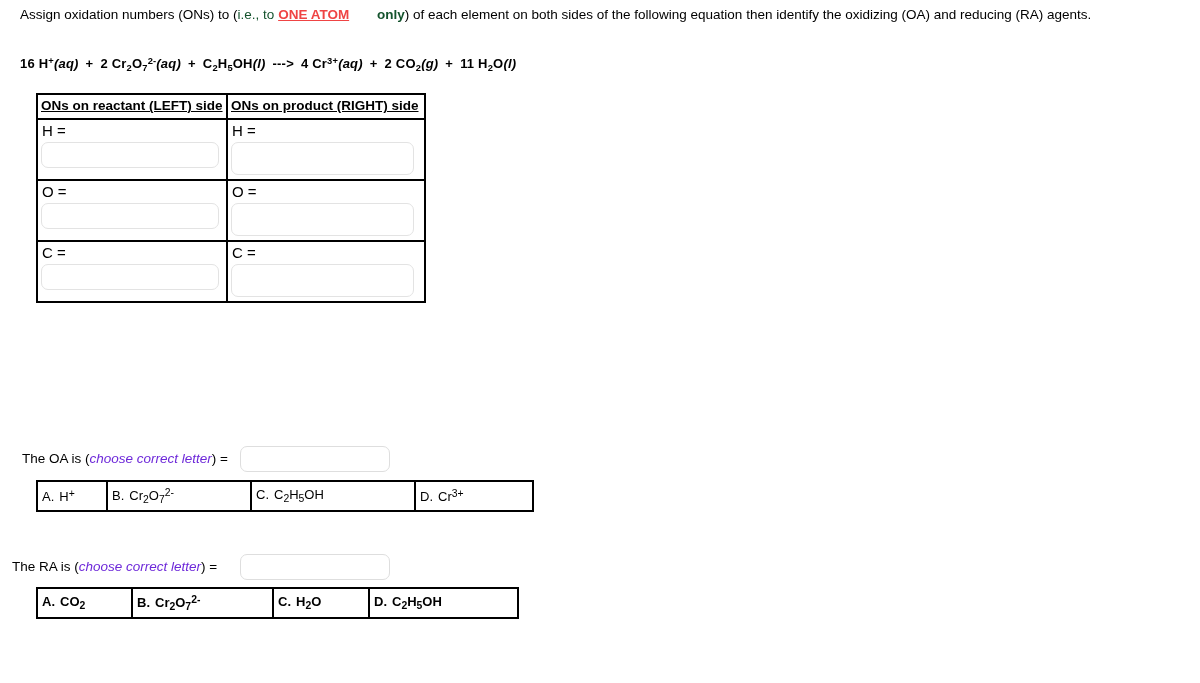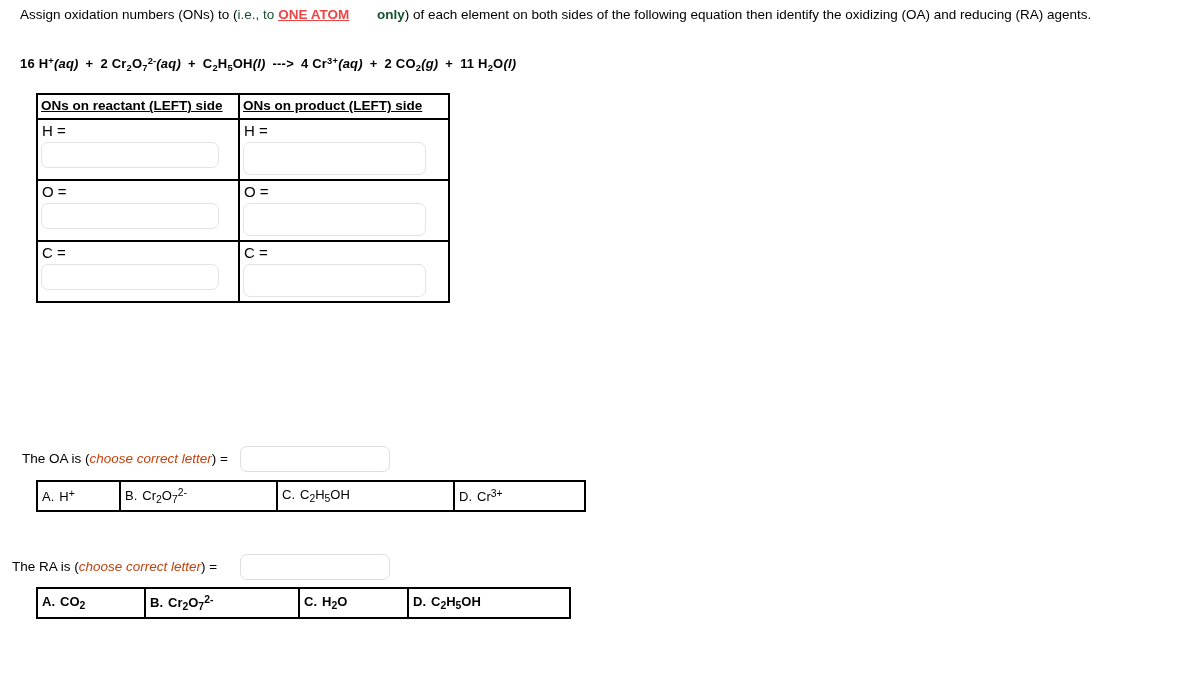--- a/index.html
+++ b/index.html
@@ -60,21 +60,21 @@
     position: absolute;
     left: 36px;
     top: 93px;
     width: 372px;
     border-collapse: collapse;
     table-layout: fixed;
   }
   .on-table td {
     border: 2px solid #000000;
     vertical-align: top;
-    padding: 2px 15px 4px 3px;
+    padding: 2px 3px 4px 3px;
   }
   .on-table td.left-col  { width: 182px; }
   .on-table td.right-col { width: 190px; }
 
   .col-head {
     font-size: 13.5px;
     font-weight: bold;
     text-decoration: underline;
     line-height: 17px;
     padding-bottom: 18px;
@@ -95,21 +95,21 @@
   .ansbox.narrow { width: 178px; height: 26px; margin-top: 3px; }
   .ansbox.wide   { width: 183px; height: 33px; margin-top: 3px; }
 
   
   .qline {
     position: absolute;
     font-size: 13.5px;
     white-space: nowrap;
   }
   .qline .red-italic {
-    color: #c2410c;
+    color: #6d28d9;
     font-style: italic;
   }
   .q-oa { left: 22px; top: 451px; }
   .q-ra { left: 12px; top: 559px; }
 
   .letter-input {
     position: absolute;
     border: 1px solid #dedede;
     border-radius: 7px;
     background: #ffffff;
@@ -123,21 +123,21 @@
   
   .choices {
     position: absolute;
     border-collapse: collapse;
     table-layout: fixed;
   }
   .choices td {
     border: 2px solid #000000;
     font-size: 13px;
     height: 28px;
-    padding: 0 18px 0 4px;
+    padding: 0 5px 0 4px;
     vertical-align: middle;
     white-space: nowrap;
   }
   .choices sub { font-size: 0.8em; vertical-align: -0.3em; }
   .choices sup { font-size: 0.8em; vertical-align: 0.42em; }
   .choices .lbl { margin-right: 5px; }
 
   .choices-oa { left: 36px; top: 480px; }
   .choices-ra { left: 36px; top: 587px; font-weight: bold; }
 
@@ -155,21 +155,21 @@
 <body>
 
 <div class="instructions"><span>Assign oxidation numbers (ONs) to (</span><span class="hl-blue">i.e., to </span><span class="hl-blue-strong">ONE ATOM</span><span class="hl-blue" style="font-weight:bold;padding-left:24px;"> only</span><span>) of each element on both sides of the following equation then identify the oxidizing (OA) and reducing (RA) agents.</span></div>
 
 <div class="equation"><span>16</span>&nbsp;<span><span>H</span><sup>+</sup><span class="st">(aq)</span></span><span class="eq-sp"></span><span>+</span><span class="eq-sp"></span><span>2</span>&nbsp;<span><span>Cr</span><sub>2</sub><span>O</span><sub>7</sub><sup>2-</sup><span class="st">(aq)</span></span><span class="eq-sp"></span><span>+</span><span class="eq-sp"></span><span><span>C</span><sub>2</sub><span>H</span><sub>5</sub><span>OH</span><span class="st">(l)</span></span><span class="eq-sp"></span><span>---&gt;</span><span class="eq-sp"></span><span>4</span>&nbsp;<span><span>Cr</span><sup>3+</sup><span class="st">(aq)</span></span><span class="eq-sp"></span><span>+</span><span class="eq-sp"></span><span>2</span>&nbsp;<span><span>CO</span><sub>2</sub><span class="st">(g)</span></span><span class="eq-sp"></span><span>+</span><span class="eq-sp"></span><span>11</span>&nbsp;<span><span>H</span><sub>2</sub><span>O</span><span class="st">(l)</span></span></div>
 
 <table class="on-table">
   <tbody>
       <tr>
     <td class="left-col col-head">ONs on reactant (LEFT) side</td>
-    <td class="right-col col-head">ONs on product (LEFT) side</td>
+    <td class="right-col col-head">ONs on product (RIGHT) side</td>
   </tr>
 
   <tr>
     <td class="left-col">
       <div class="elem-label">H =</div>
       <input class="ansbox narrow" type="text" value="" style="">
     </td>
     <td class="right-col">
       <div class="elem-label">H =</div>
       <input class="ansbox wide" type="text" value="" style="">

